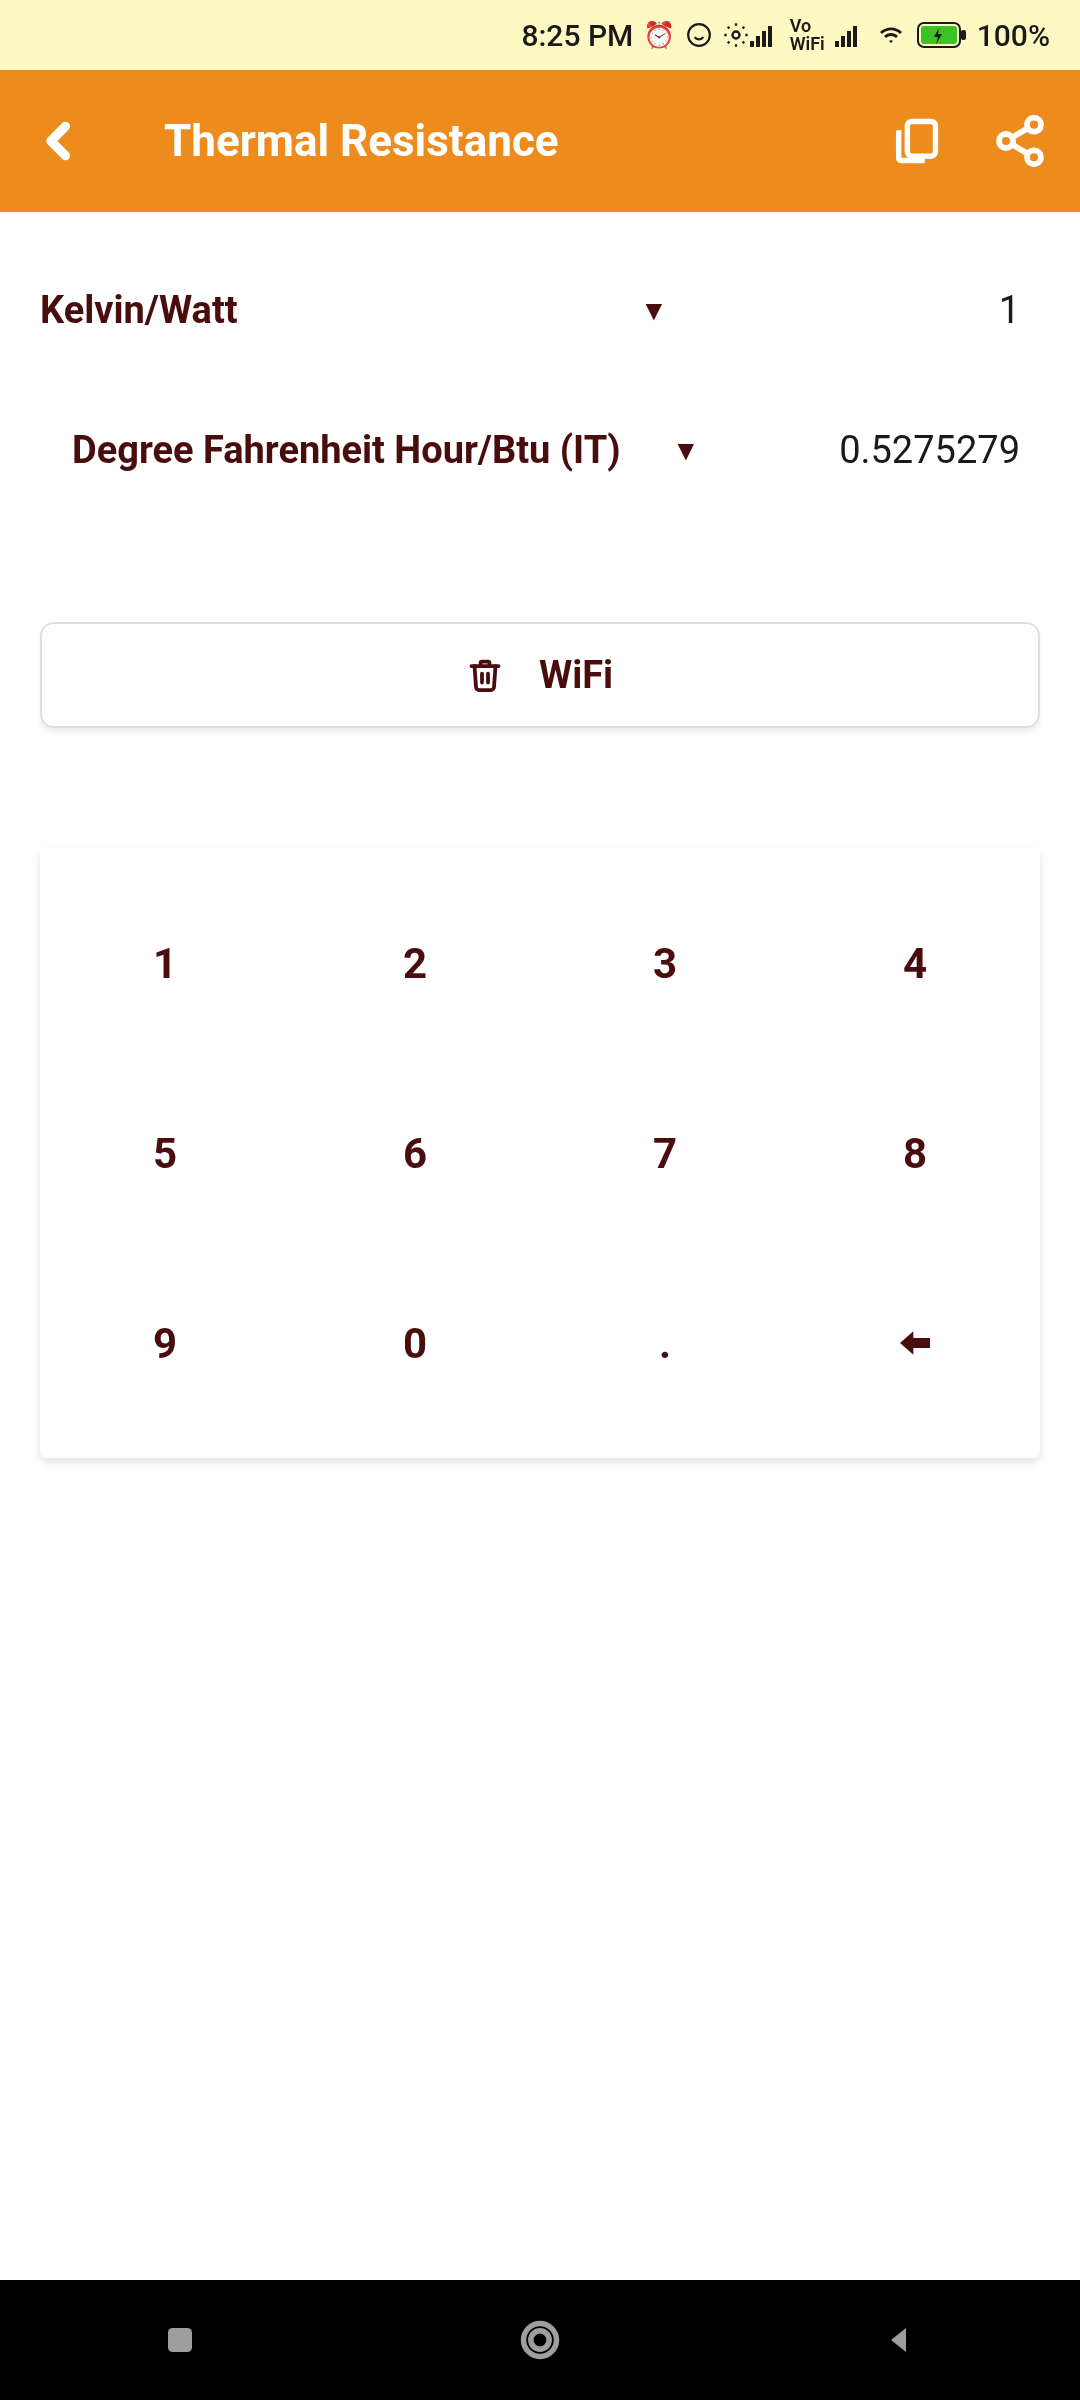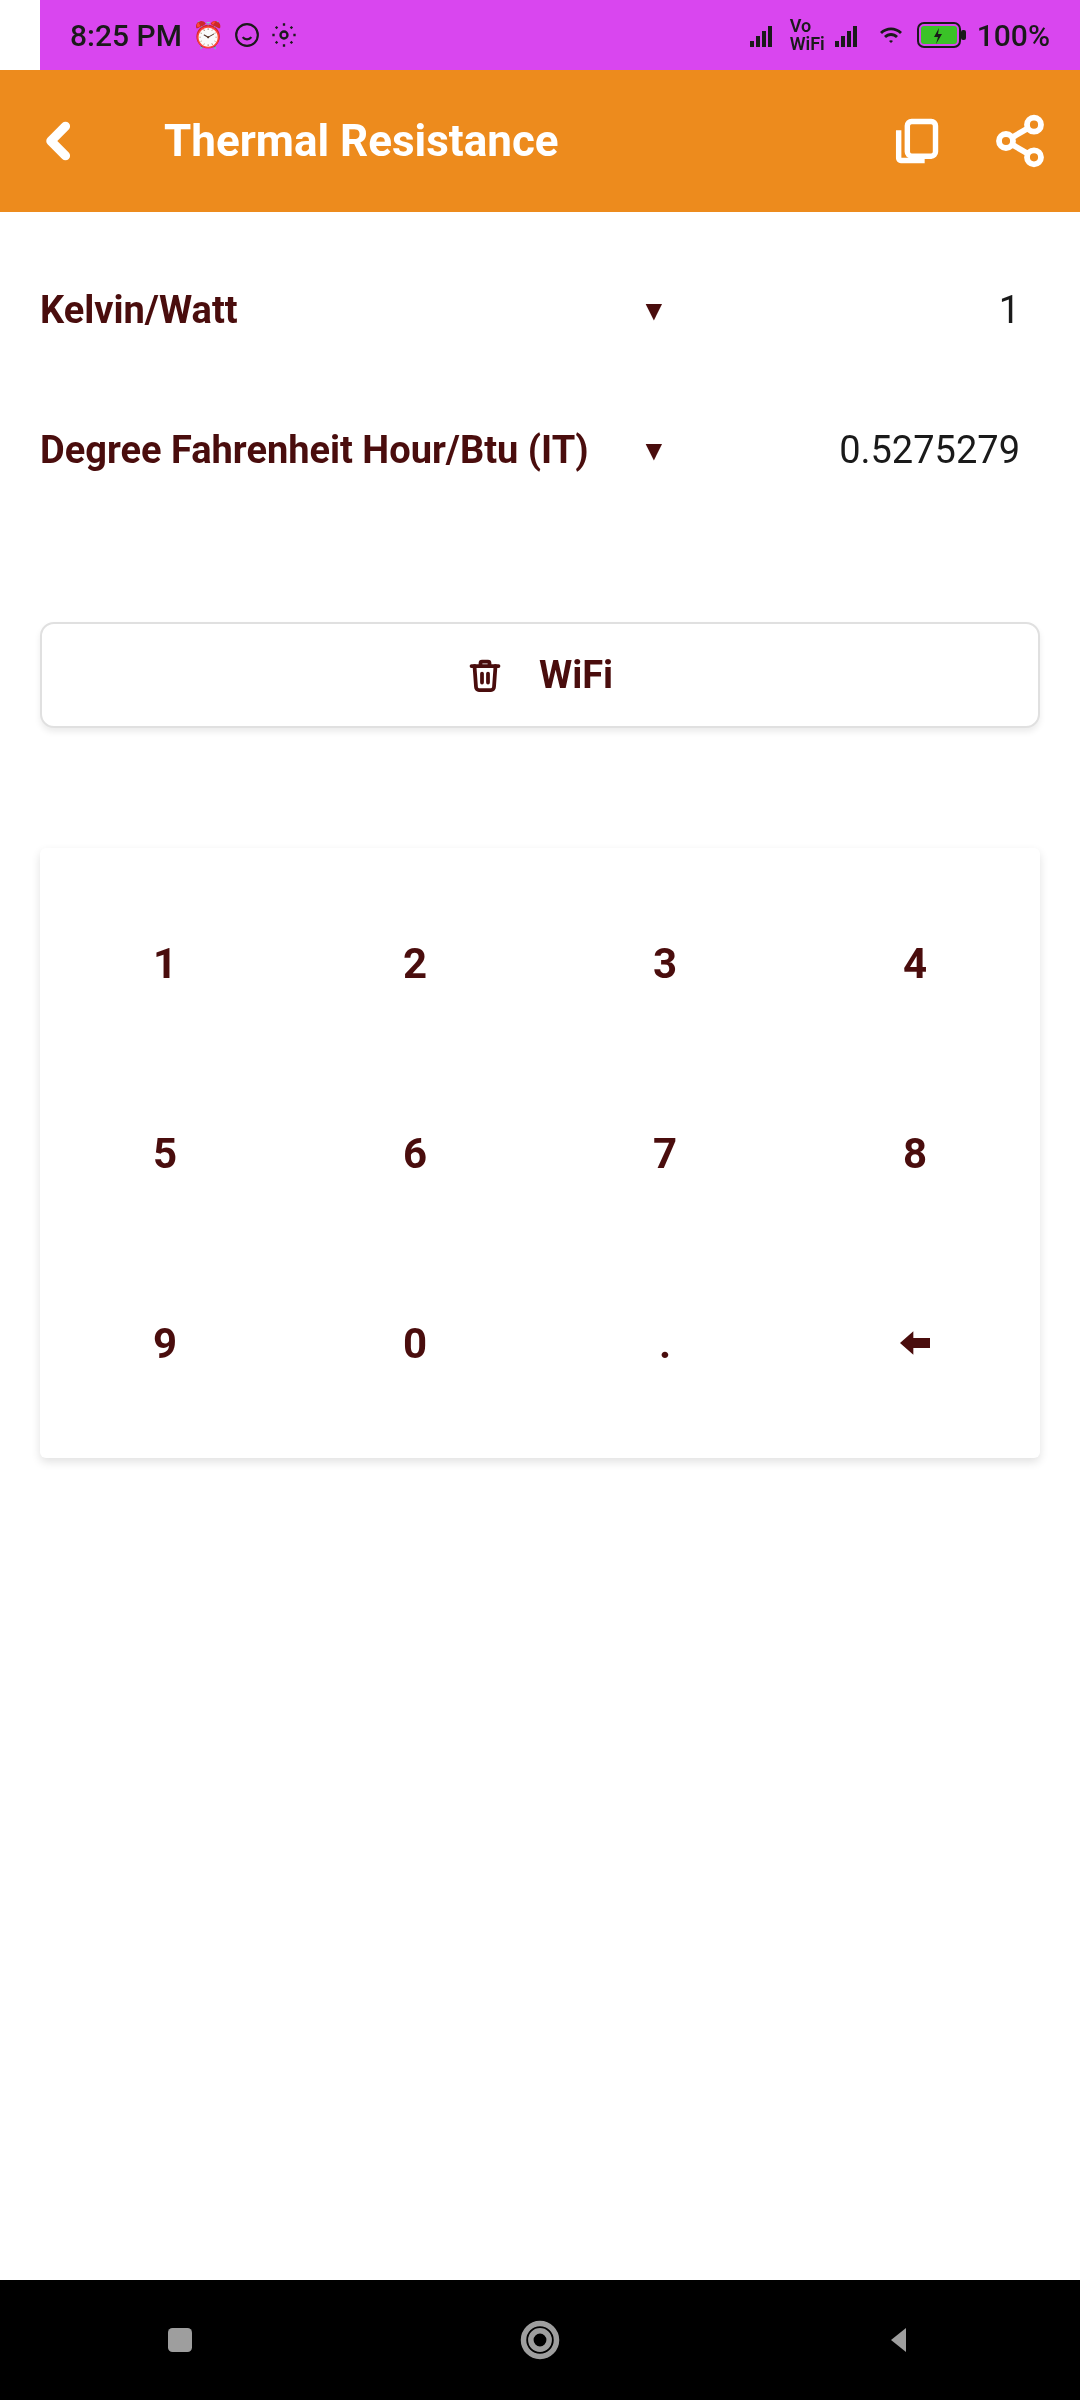--- a/index.html
+++ b/index.html
@@ -1,26 +1,26 @@
 <!DOCTYPE html>
 <html><head>
 <meta charset="utf-8">
 <style>
   * { box-sizing: border-box; margin: 0; padding: 0; }
   html, body { width: 1080px; height: 2400px; font-family: -apple-system, Roboto, Arial, sans-serif; background: #fff; overflow: hidden; }
-  .status-bar { height: 70px; background: #d946ef; display: flex; align-items: center; justify-content: space-between; padding: 0 30px; color: #1a1a1a; font-size: 30px; font-weight: 500; margin-left: 40px; }
+  .status-bar { height: 70px; background: #fef9c3; display: flex; align-items: center; justify-content: flex-end; padding: 0 30px; color: #1a1a1a; font-size: 30px; font-weight: 500; }
   .status-left { display:flex; align-items:center; gap:10px;}
   .status-right{ display: flex; align-items: center; gap: 10px; }
   .app-bar { height: 142px; background: #ed8b1d; display: flex; align-items: center; padding: 0 24px; gap: 8px; }
   .back-btn { width: 72px; height: 72px; display:flex; align-items:center; justify-content:center; }
   .title { color: #fff; font-size: 44px; font-weight: 700; margin-left: 60px; flex: 1; }
   .hdr-icon { width:72px; height:72px; display:flex; align-items:center; justify-content:center; margin-left:24px;}
   .content { padding: 0 40px; }
   .row { display: flex; align-items: flex-end; height: 120px; }
-  .row + .row { margin-top: 20px; }
+  .row + .row { margin-top: 20px; margin-left: 32px; }
   .unit-label { font-size: 38px; font-weight: 700; color: #4a0d0d; flex: 0 0 auto; width: 580px; }
   .dropdown-caret { font-size: 28px; color: #4a0d0d; margin-left: 20px; }
   .value { flex: 1; text-align: right; font-size: 38px; color: #1a1a1a; font-weight: 400; padding-right: 20px;}
   .actions { display: flex; gap: 44px; margin-top: 150px; }
   .act-btn { flex: 1; height: 106px; border: 2px solid #e0e0e0; border-radius: 14px; background: #fff; display: flex; align-items: center; justify-content: center; gap: 36px; box-shadow: 0 4px 6px rgba(0,0,0,0.08); }
   .act-btn span.lbl { font-size: 38px; font-weight: 700; color: #4a0d0d; }
   .keypad { margin-top: 120px; background: #fff; border-radius: 6px; box-shadow: 0 4px 10px rgba(0,0,0,0.12); padding: 20px 0; }
   .kp-row { display:flex; }
   .kp-cell { flex:1; height: 190px; display:flex; align-items:center; justify-content:center; font-size:42px; font-weight:700; color:#4a0d0d; }
   .nav-bar { position:absolute; bottom:0; left:0; right:0; height:120px; background:#000; display:flex; align-items:center; justify-content:space-around; }

